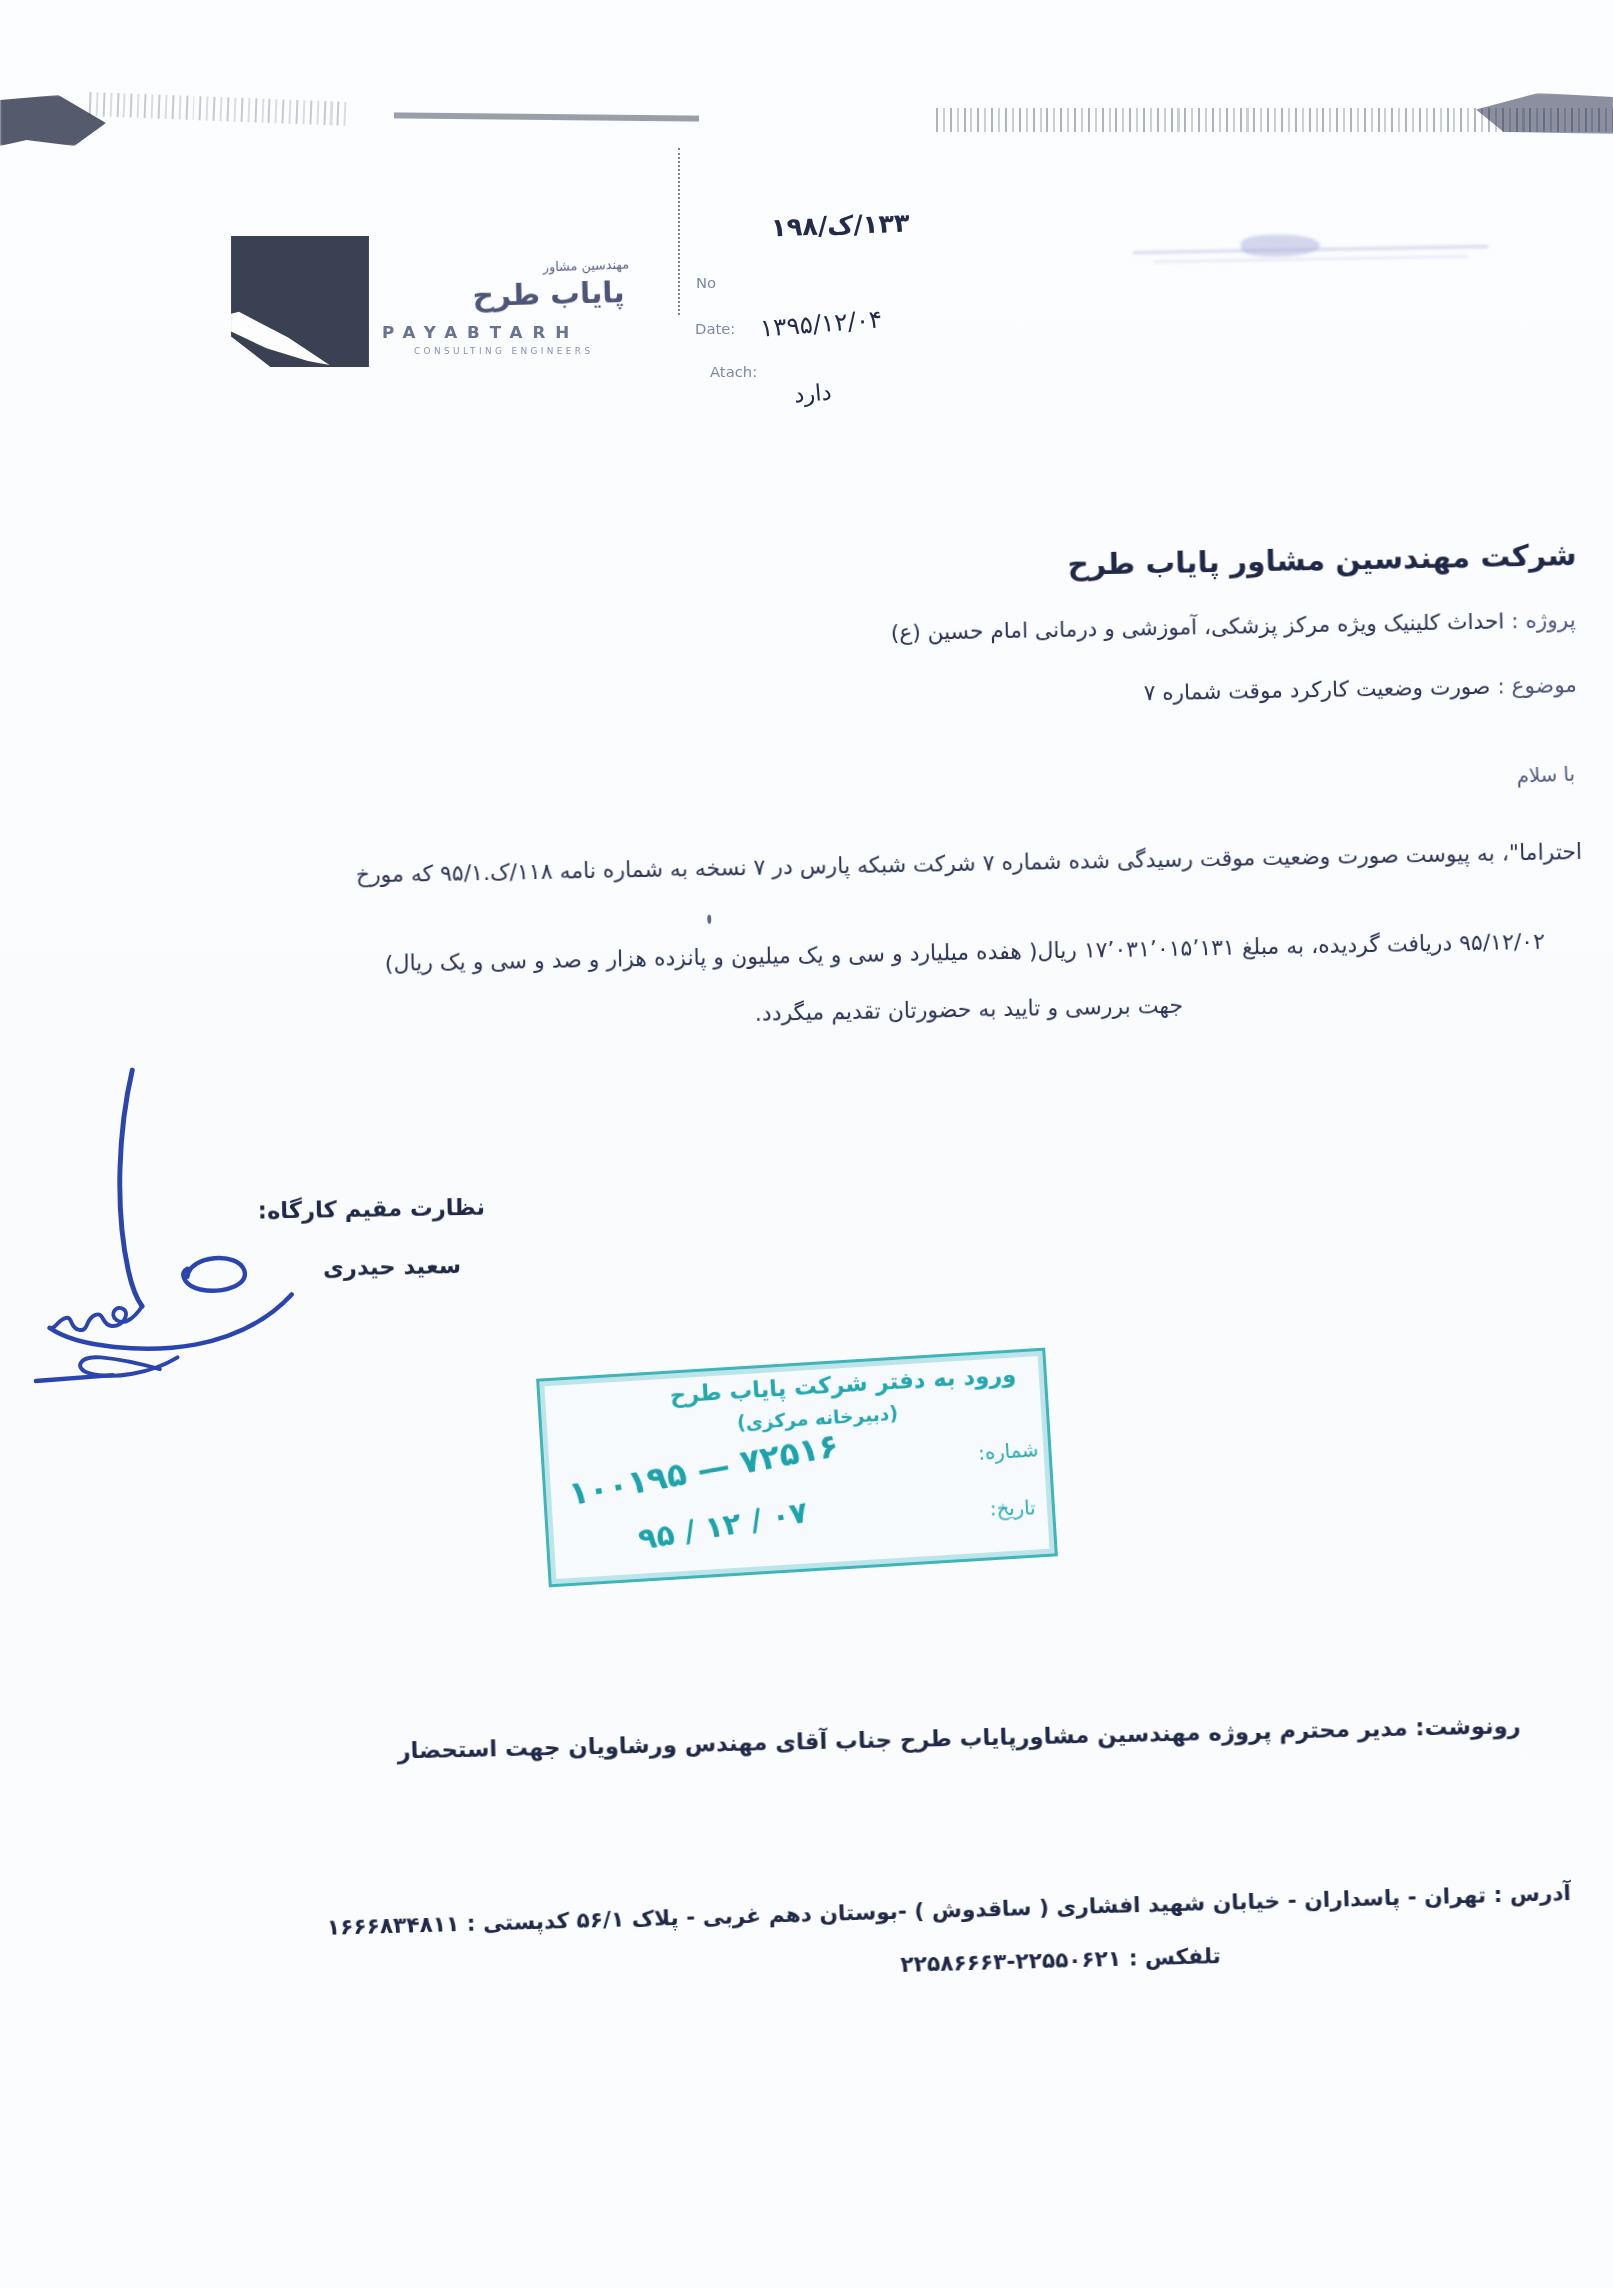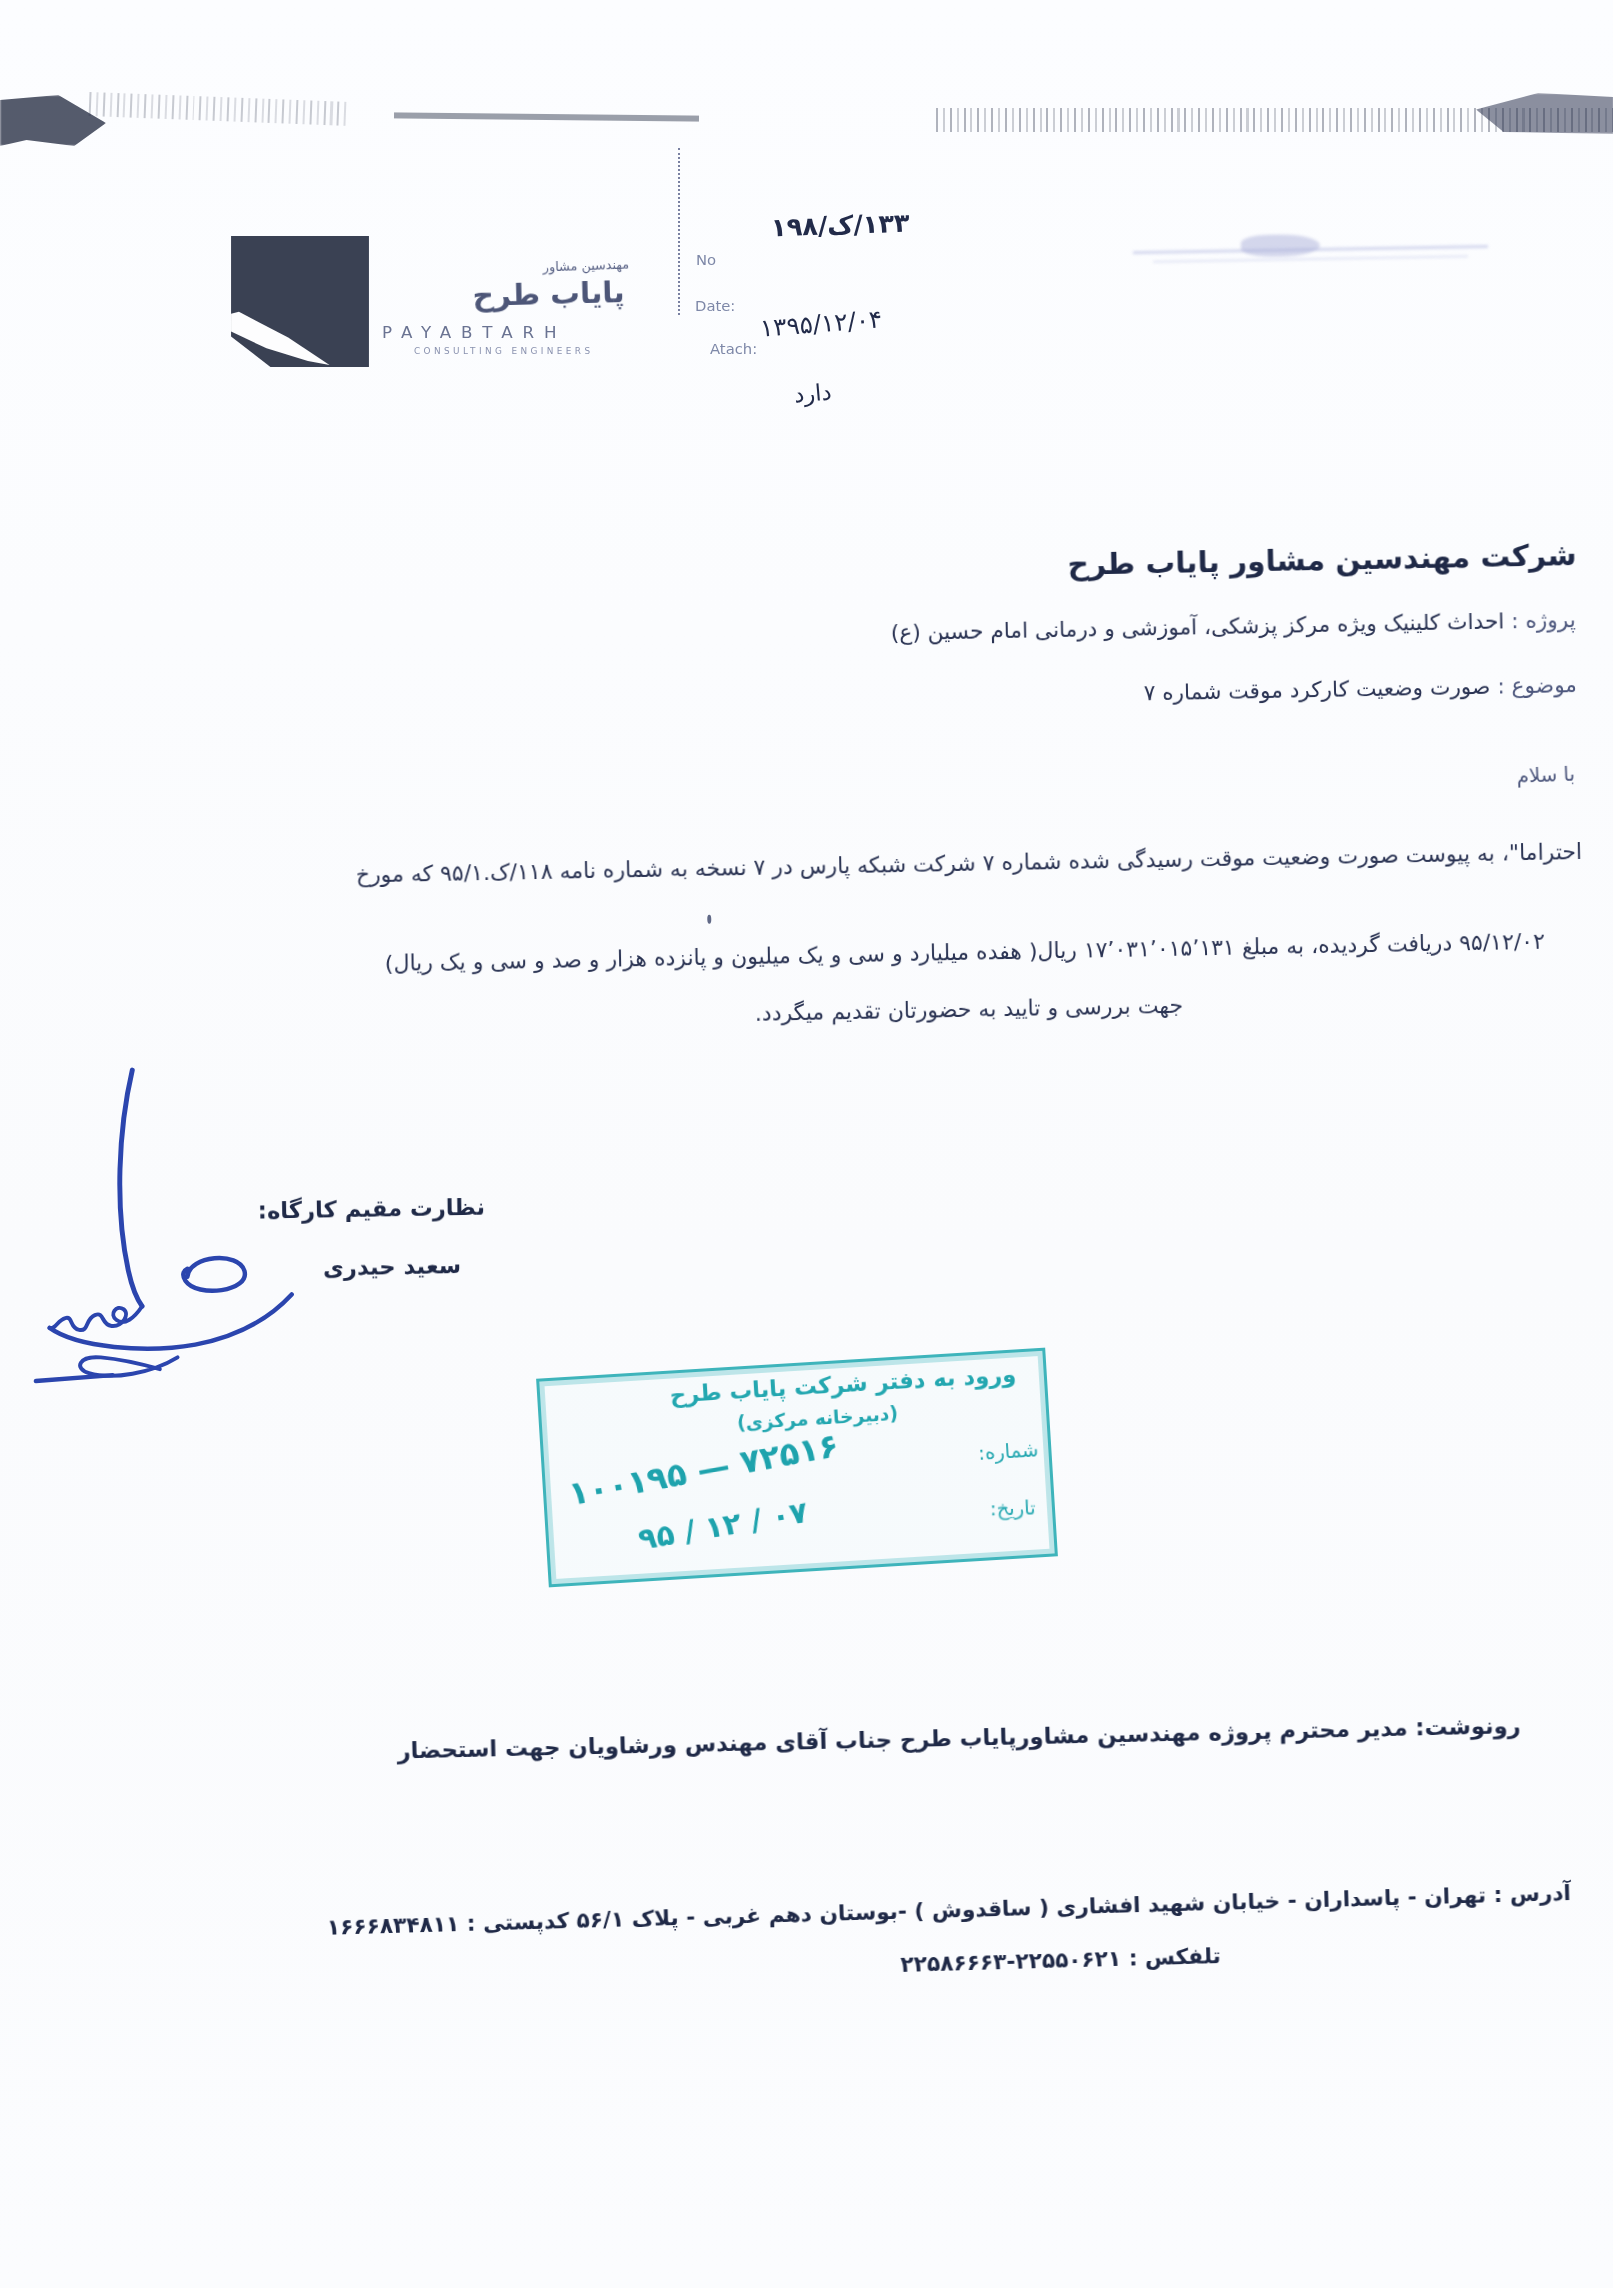--- a/index.html
+++ b/index.html
@@ -12,21 +12,21 @@
   }
   .abs{position:absolute;}
   .rtl{direction:rtl;}
   .nowrap{white-space:nowrap;}
   .ltrnum{direction:ltr;unicode-bidi:bidi-override;display:inline-block;}
   .soft{filter:blur(0.3px);}
   .softer{filter:blur(0.5px);}
   .ink{color:#2a3353;}
   .ink-b{color:#1f2947;font-weight:bold;}
   .faded{color:#4d577d;}
-  .print{color:#7e88a8;}
+  .print{color:#7e88a8;margin-top:23px;}
   .hand{color:#222b4a;}
   
   .speck{background:repeating-linear-gradient(90deg,rgba(38,46,70,.55) 0 2px,rgba(38,46,70,0) 2px 6.9px,rgba(38,46,70,.35) 6.9px 8.9px,rgba(38,46,70,0) 8.9px 13.8px);}
   .stamp-box{
     border:3px solid rgba(41,172,180,.9);
     box-shadow:inset 0 0 0 2px rgba(41,172,180,.0), inset 0 0 0 4.9px rgba(41,172,180,.28);
     color:#23a7b0;
     background:rgba(180,235,238,.06);
   }
   .stamp-ink{color:#1ea3ad;}
@@ -52,21 +52,21 @@
   </div>
 
   <div class="abs" style="left:231px;top:236px;width:138px;height:131px;">
     <svg width="138" height="131" viewBox="0 0 140 133">
       <polygon points="0,0 140,0 140,133 40,133 0,102" fill="#3a4153"></polygon>
       <polygon points="0,79 0,97 36,114 78,127 100,131 58,103 8,77" fill="#fdfdfe"></polygon>
     </svg>
   </div>
   <div class="abs softer" style="left:512px;top:258px;width:148px;font-size:12.8px;color:#5a6386;transform:rotate(-2deg);text-align:center;"><span>مهندسین مشاور</span></div>
   <div class="abs soft" style="left:465px;top:277px;width:167px;font-size:29.6px;font-weight:bold;color:#4d5678;text-align:center;transform:rotate(-1.5deg);"><span>پایاب طرح</span></div>
-  <div class="abs soft" style="left:382px;top:322px;font-size:16.7px;font-weight:normal;letter-spacing:9.9px;color:#6a7392;"><span>PAYABTARH</span></div>
+  <div class="abs soft" style="left:382px;top:322px;font-size:16.7px;font-weight:bold;letter-spacing:9.9px;color:#6a7392;"><span>PAYABTARH</span></div>
   <div class="abs softer" style="left:414px;top:346px;font-size:8.9px;letter-spacing:3.4px;color:#8a92af;"><span>CONSULTING ENGINEERS</span></div>
 
   <div class="abs" style="left:678px;top:148px;height:167px;border-left:2px dotted #59628a;opacity:.8;"></div>
 
   <div class="abs hand" style="left:771px;top:210px;font-size:25.6px;font-weight:bold;transform:rotate(-2deg);"><span class="ltrnum">۱۹۸/ک/۱۳۳</span></div>
 
   <div class="abs print softer" style="left:696px;top:251px;font-size:14.8px;"><span>No</span></div>
   <div class="abs print softer" style="left:695px;top:297px;font-size:14.8px;"><span>Date:</span></div>
   <div class="abs print softer" style="left:710px;top:340px;font-size:14.8px;text-align:center;"><span>Atach:</span></div>
 

